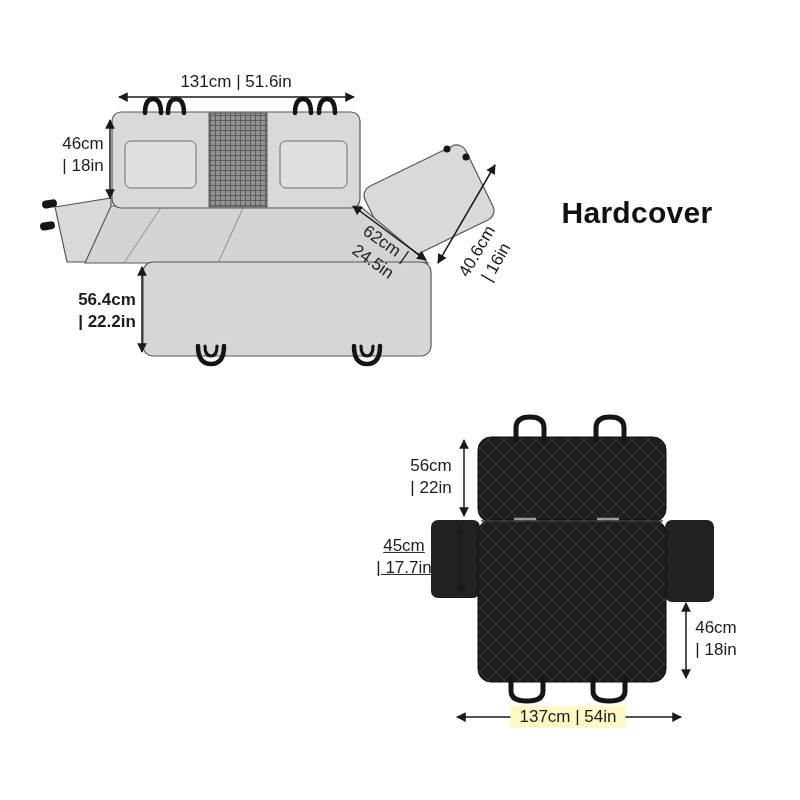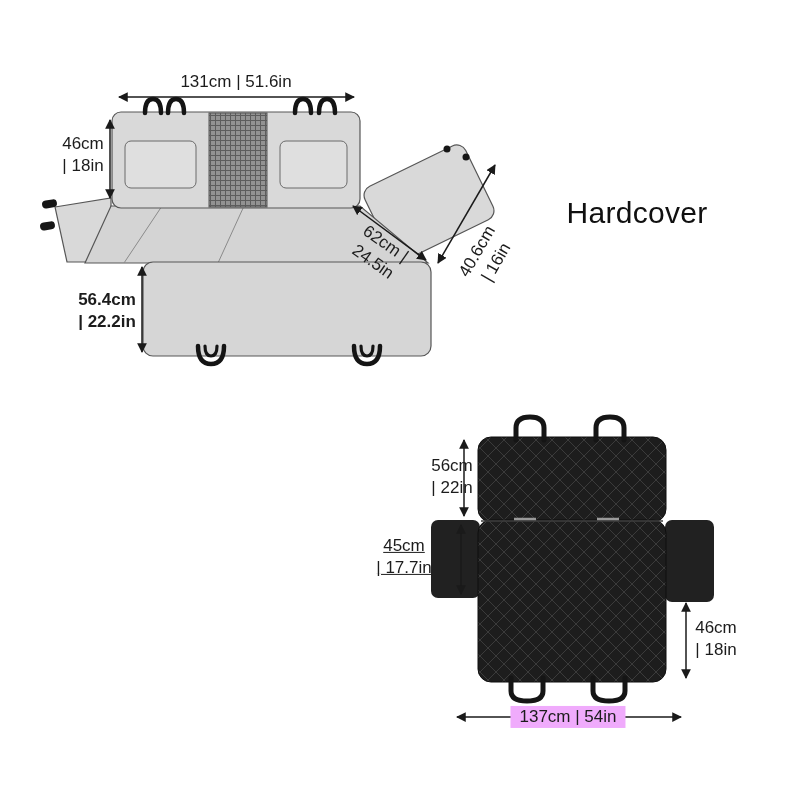--- a/index.html
+++ b/index.html
@@ -12,27 +12,27 @@
     position: absolute;
     transform: translate(-50%,-50%) rotate(var(--rot, 0deg));
     font-size: 17px;
     line-height: 1.3;
     font-weight: 500;
     color: #1c1c1c;
     text-align: center;
     white-space: nowrap;
   }
   .dim .ln { display: block; }
-  .dim.masked { background: #f0abfc; padding: 0 9px; }
+  .dim.masked { background: #fef9c3; padding: 0 9px; }
 
   .variant-title {
     position: absolute;
     transform: translate(-50%,-50%);
     font-size: 30px;
-    font-weight: 400;
+    font-weight: 700;
     letter-spacing: 0.3px;
     color: #101010;
     white-space: nowrap;
   }
 </style>
 </head>
 <body>
 
 <div class="stage">
 
@@ -153,21 +153,21 @@
     <span class="ln">| 16in</span>
   </div>
 
   <div class="dim" style="left:107px; top:311px;font-weight:bold;">
     <span class="ln">56.4cm</span>
     <span class="ln">| 22.2in</span>
   </div>
 
   <div class="variant-title" style="left:637px; top:213px;">Hardcover</div>
 
-  <div class="dim" style="left:452px; top:477px;">
+  <div class="dim" style="left:431px; top:477px;">
     <span class="ln">56cm</span>
     <span class="ln">| 22in</span>
   </div>
 
   <div class="dim" style="left:404px; top:557px;text-decoration:underline;">
     <span class="ln">45cm</span>
     <span class="ln">| 17.7in</span>
   </div>
 
   <div class="dim" style="left:716px; top:639px;">

